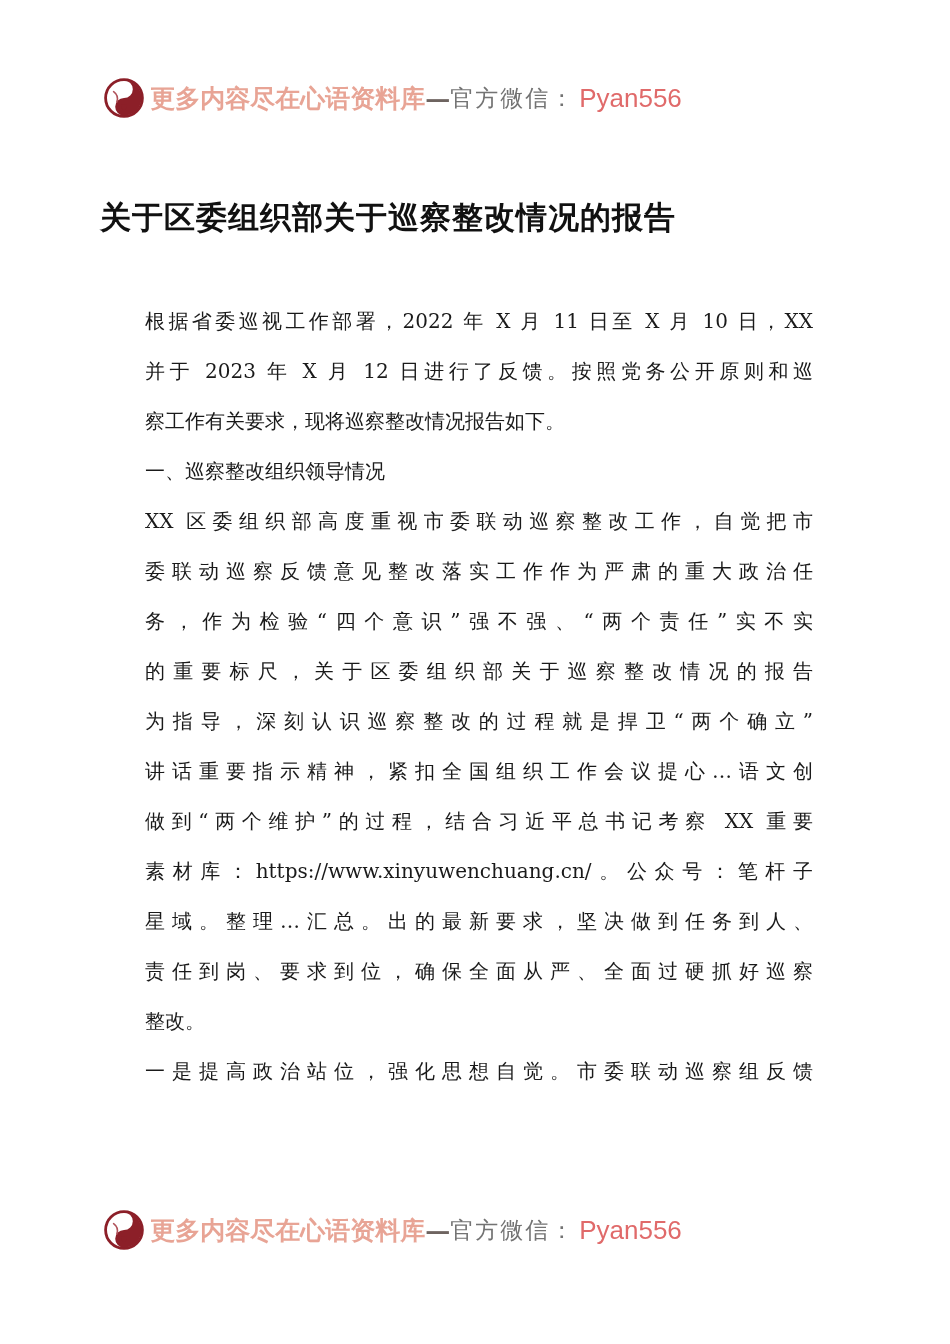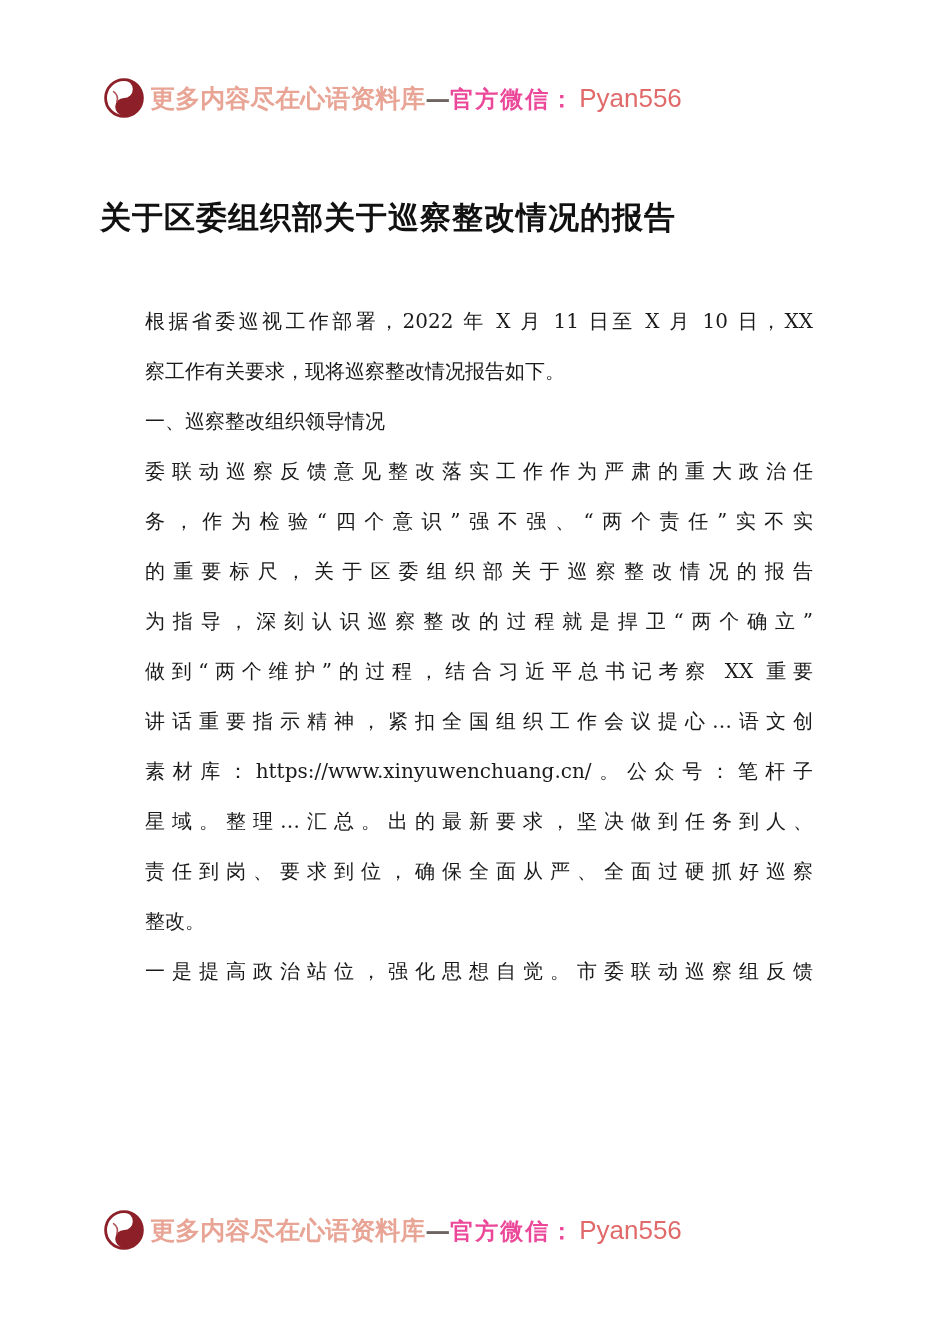--- a/index.html
+++ b/index.html
@@ -51,23 +51,23 @@
   }
   .wm-dash {
     font-family: "DejaVu Serif", "Liberation Serif", serif;
     font-weight: 700;
     font-size: 25px;
     color: #6e6460;
     line-height: 1;
   }
   .wm-wechat {
     font-family: "DejaVu Serif", "Liberation Serif", serif;
-    font-weight: 700;
+    font-weight: 400;
     font-size: 23px;
-    color: #ec4899;
+    color: #737373;
     letter-spacing: 2px;
     line-height: 1;
   }
   .wm-id {
     font-family: "Liberation Sans", "DejaVu Sans", sans-serif;
     font-weight: 400;
     font-size: 26px;
     color: #e06a6a;
     line-height: 1;
     margin-left: 4px;
@@ -125,28 +125,30 @@
     <span class="wm-main">更多内容尽在心语资料库</span>
     <span class="wm-dash">—</span>
     <span class="wm-wechat">官方微信：</span>
     <span class="wm-id">Pyan556</span>
   </div>
 
   <h1 class="doc-title">关于区委组织部关于巡察整改情况的报告</h1>
 
   <div class="body-block">
     <div class="line justify">根据省委巡视工作部署，2022 年 X 月 11 日至 X 月 10 日，XX</div>
+    <div class="line justify">并于 2023 年 X 月 12 日进行了反馈。按照党务公开原则和巡</div>
     <div class="line">察工作有关要求，现将巡察整改情况报告如下。</div>
     <div class="line">一、巡察整改组织领导情况</div>
+    <div class="line justify">XX 区委组织部高度重视市委联动巡察整改工作，自觉把市</div>
     <div class="line justify">委联动巡察反馈意见整改落实工作作为严肃的重大政治任</div>
     <div class="line justify">务，作为检验“四个意识”强不强、“两个责任”实不实</div>
     <div class="line justify">的重要标尺，关于区委组织部关于巡察整改情况的报告</div>
     <div class="line justify">为指导，深刻认识巡察整改的过程就是捍卫“两个确立”</div>
+    <div class="line justify">讲话重要指示精神，紧扣全国组织工作会议提心…语文创</div>
     <div class="line justify">做到“两个维护”的过程，结合习近平总书记考察 XX 重要</div>
-    <div class="line justify">讲话重要指示精神，紧扣全国组织工作会议提心…语文创</div>
     <div class="line justify">素材库：https://www.xinyuwenchuang.cn/。公众号：笔杆子</div>
     <div class="line justify">星域。整理…汇总。出的最新要求，坚决做到任务到人、</div>
     <div class="line justify">责任到岗、要求到位，确保全面从严、全面过硬抓好巡察</div>
     <div class="line">整改。</div>
     <div class="line justify">一是提高政治站位，强化思想自觉。市委联动巡察组反馈</div>
   </div>
 
   <div class="watermark footer">
     <svg class="wm-logo" viewBox="0 0 100 100">
       <circle cx="50" cy="50" r="46" fill="none" stroke="#8c1f28" stroke-width="7"></circle>

